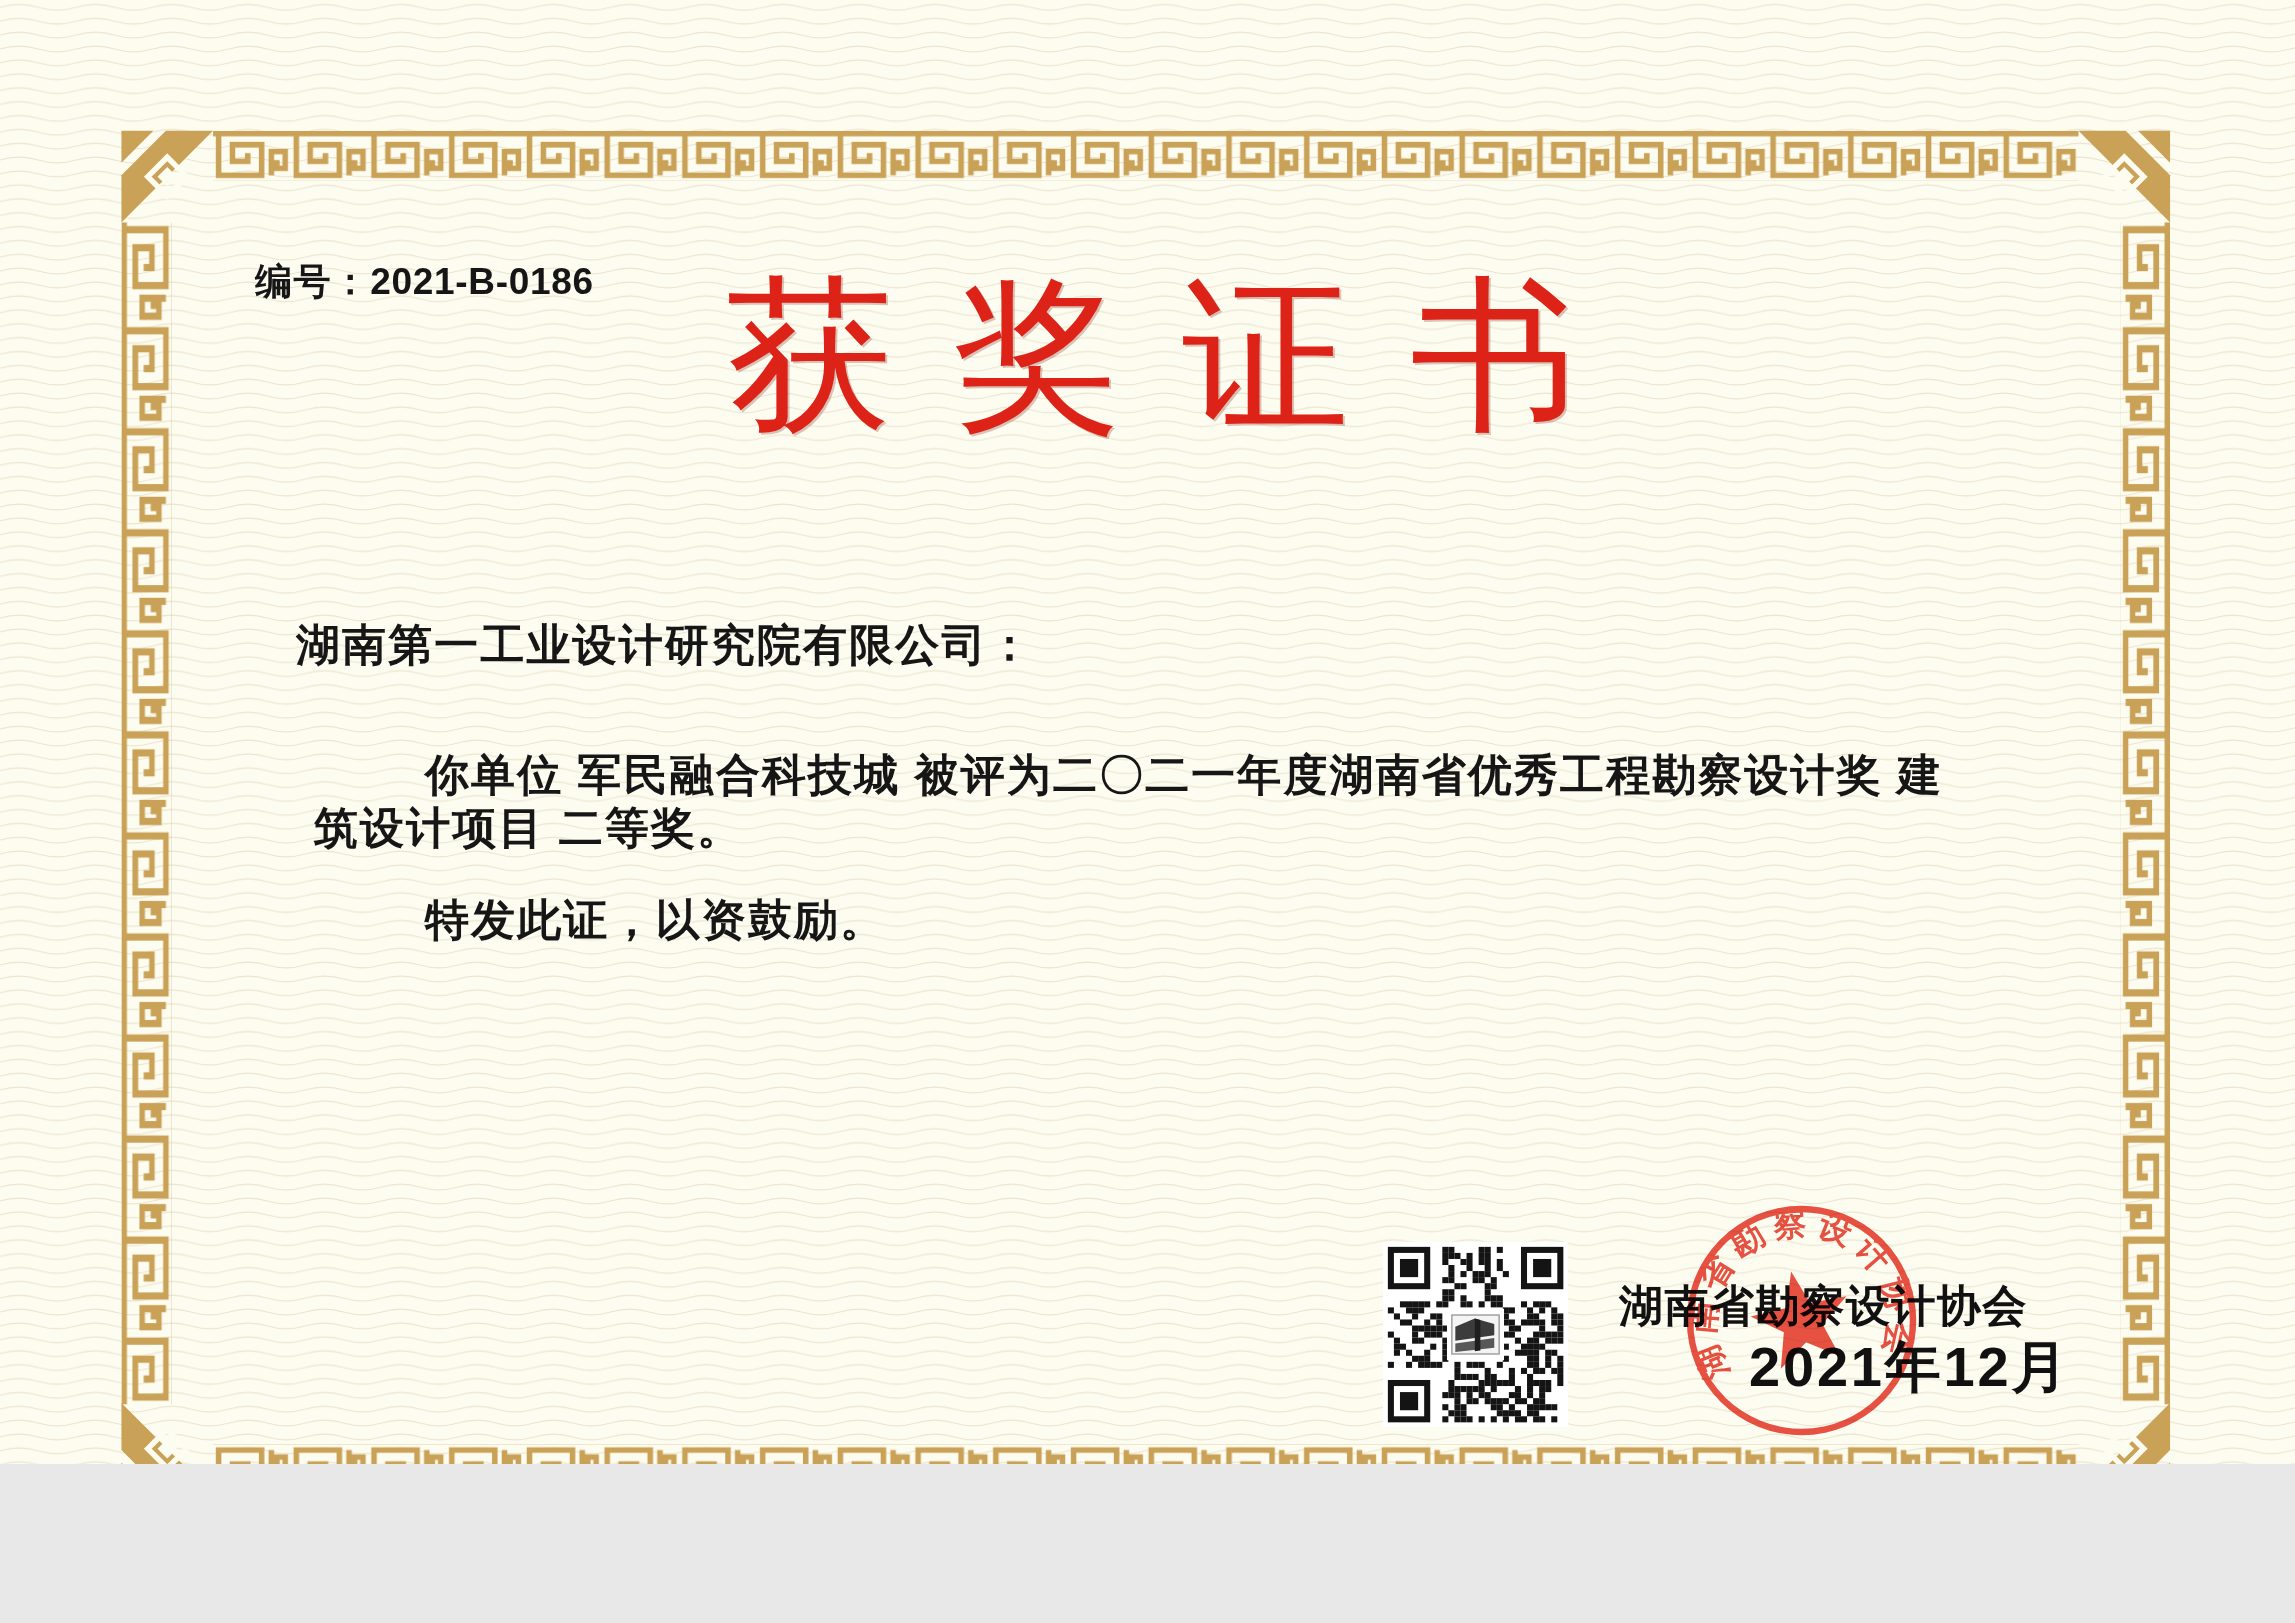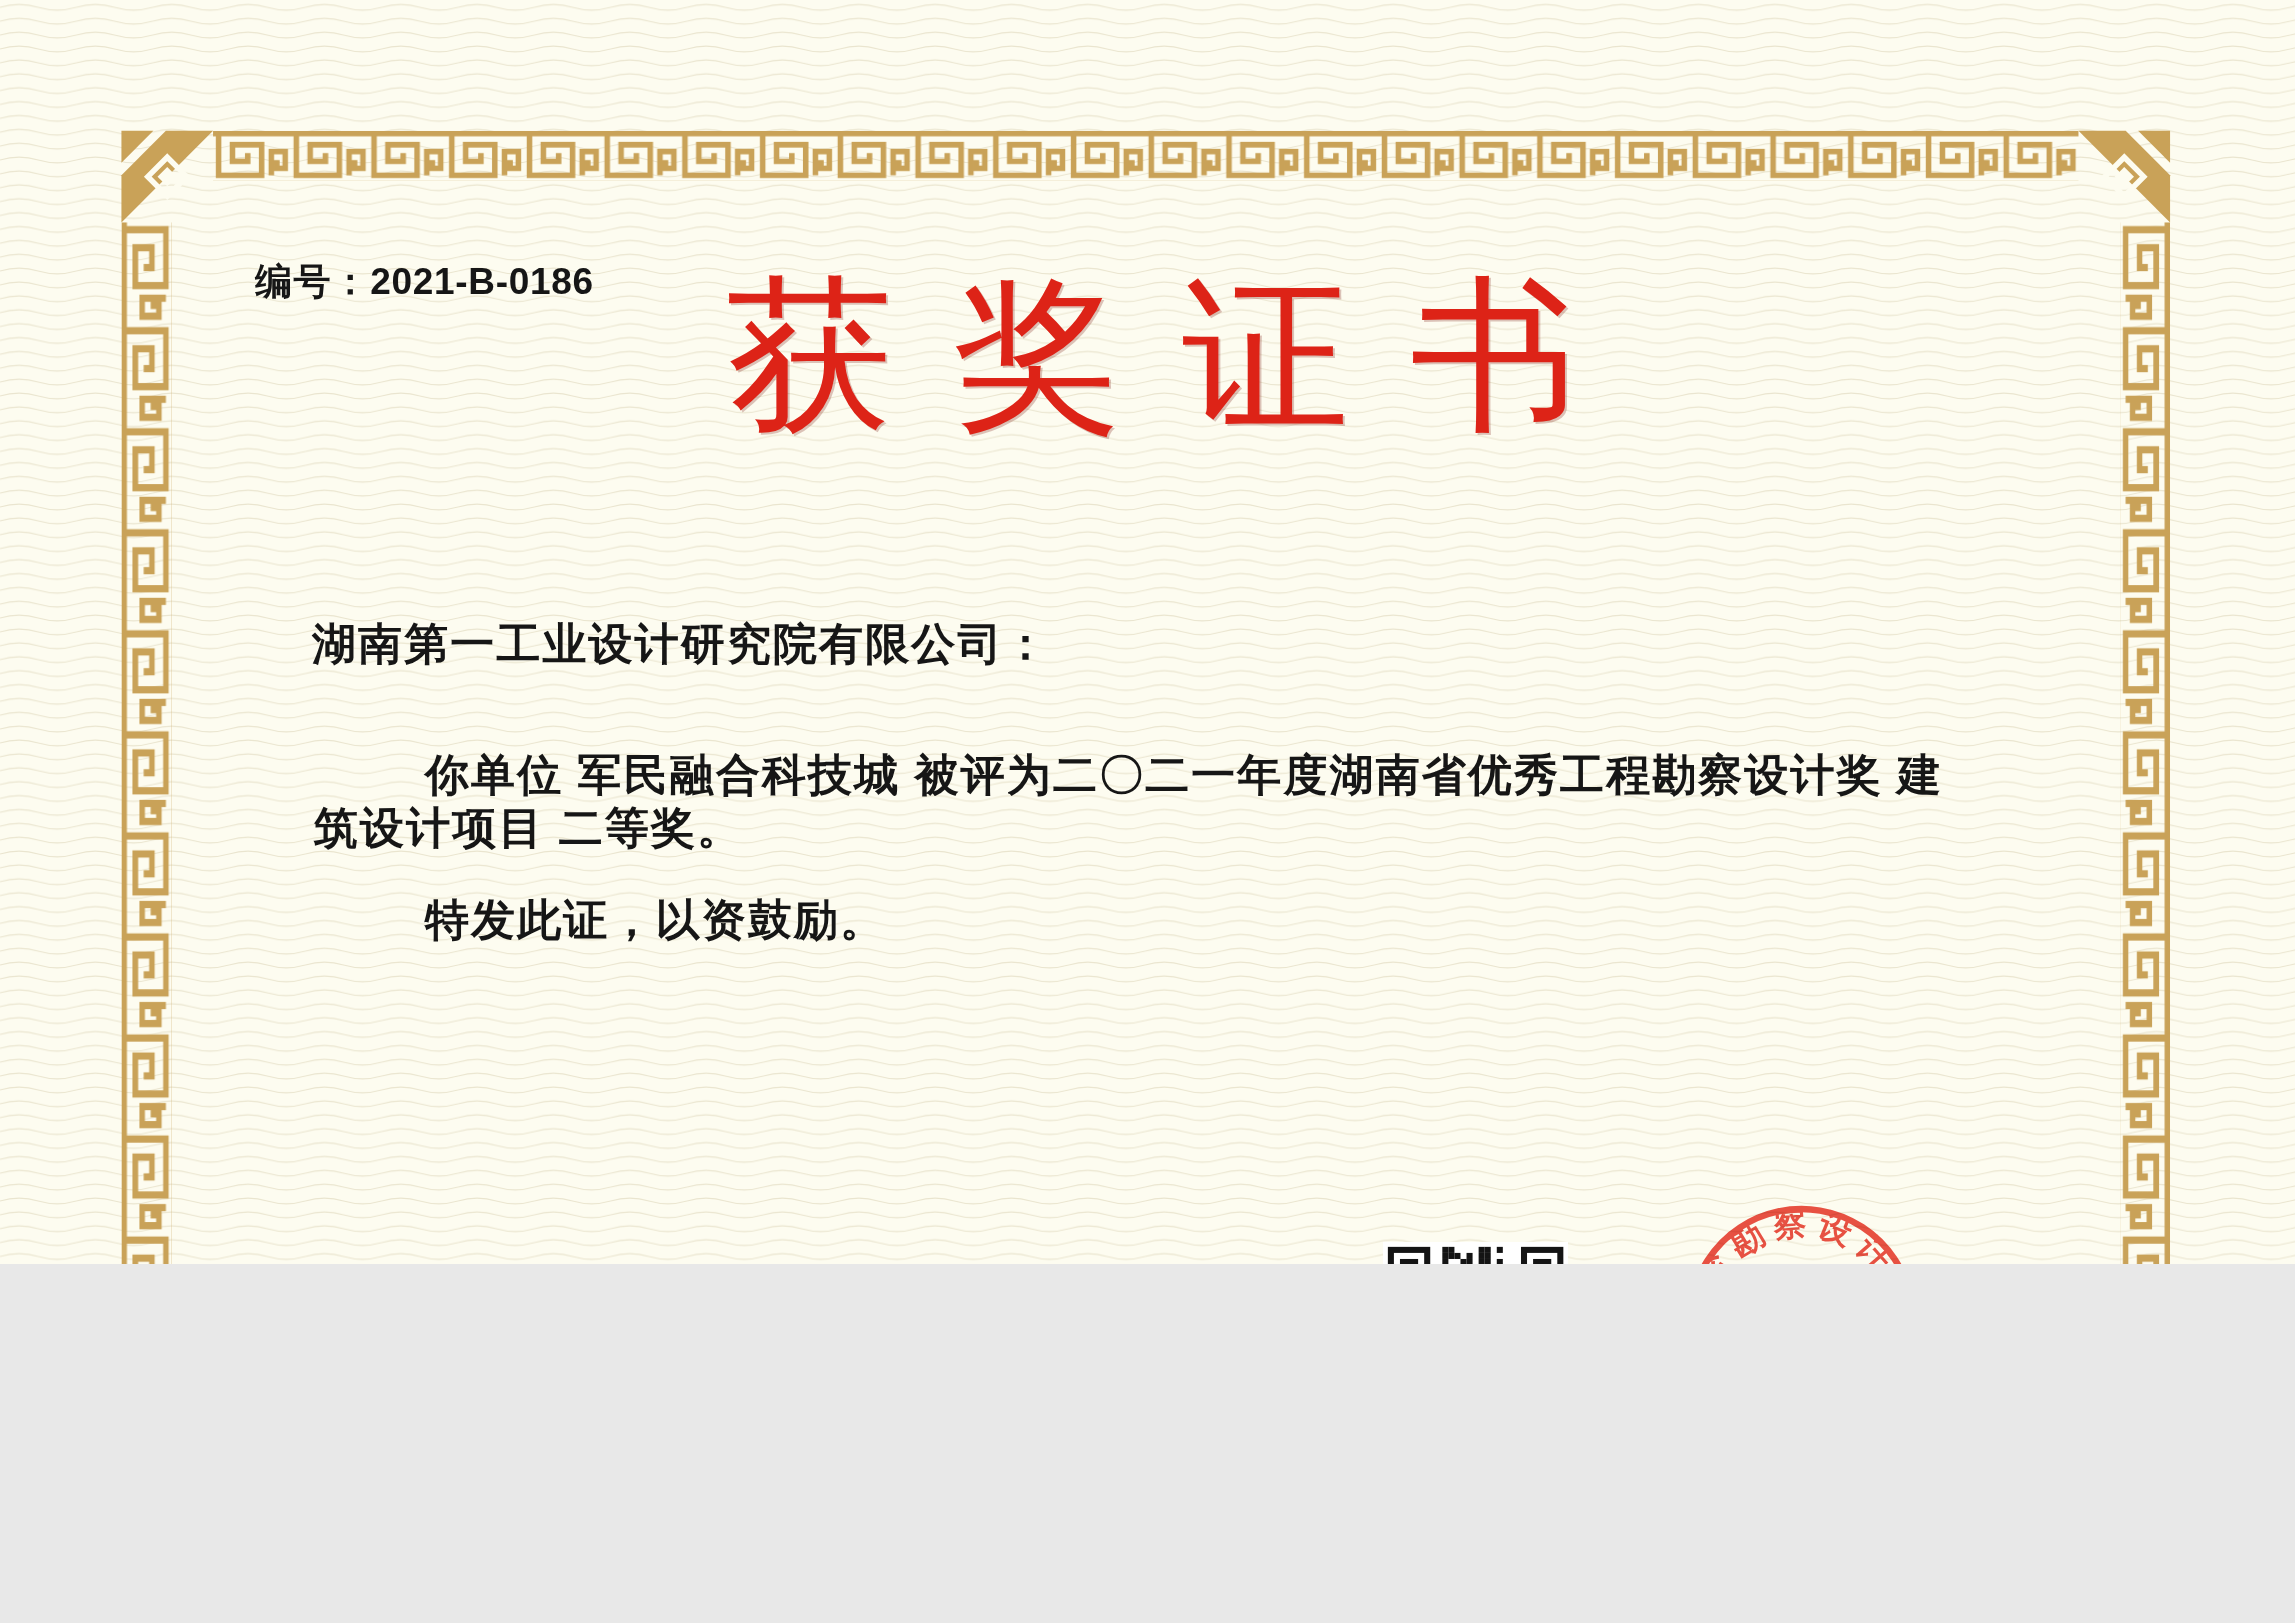--- a/index.html
+++ b/index.html
@@ -1,18 +1,18 @@
 <!DOCTYPE html>
 <html style="font-size:11px"><head>
 <meta charset="utf-8">
 <style>
   html,body{margin:0;padding:0;background:#e8e8e8;}
   .page{
     position:relative;
-    width:2295px;height:1264px;
+    width:2295px;height:1464px;
     overflow:hidden;
     background:#fdfcf0;
     font-family:"Liberation Sans","DejaVu Sans",sans-serif;
   }
   .layer{position:absolute;left:0;top:0;}
   
   .serial{
     position:absolute;left:255px;top:262px;
     font-size:37px;line-height:40px;font-weight:700;
     color:#161616;letter-spacing:1.4px;white-space:nowrap;
@@ -25,21 +25,21 @@
     letter-spacing:61px;white-space:nowrap;
     color:#dd2317;
     text-shadow:2.1px 2.1px 0 rgba(120,20,10,.25);
   }
   
   .bline{
     position:absolute;margin:0;
     font-size:44px;line-height:50px;font-weight:700;
     color:#161616;letter-spacing:2.1px;white-space:nowrap;
   }
-  .l1{left:312px;top:620px;font-family:Liberation Serif, serif;}
+  .l1{left:296px;top:620px;}
   .l2{left:425px;top:714px;margin-top:36px;}
   .l3{left:314px;top:803px;}
   .l4{left:425px;top:895px;}
   
   .qr{position:absolute;left:1383px;top:1242px;}
   .issuer{
     position:absolute;left:1619px;top:1281px;
     font-size:44px;line-height:50px;font-weight:700;
     color:#111;letter-spacing:1.4px;white-space:nowrap;
   }

